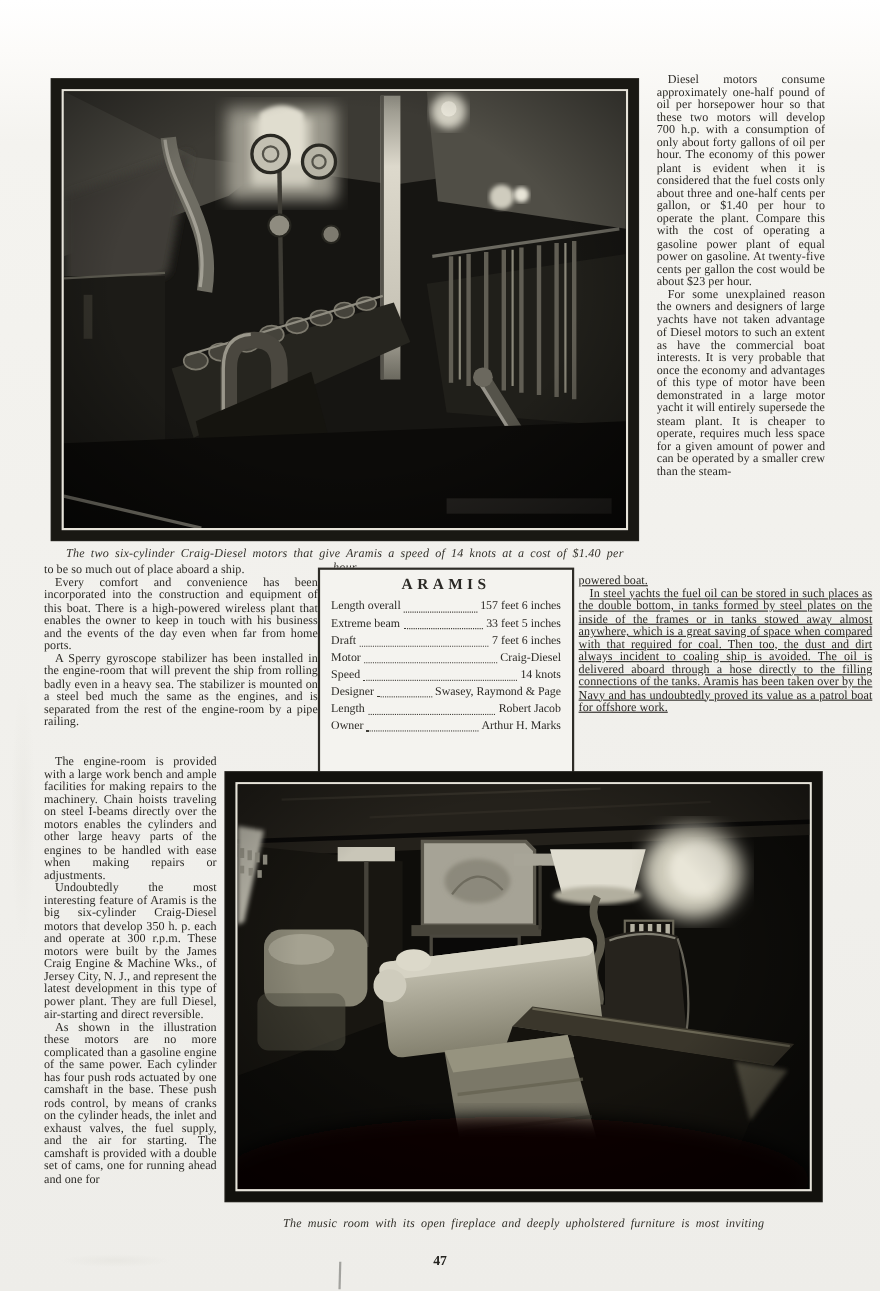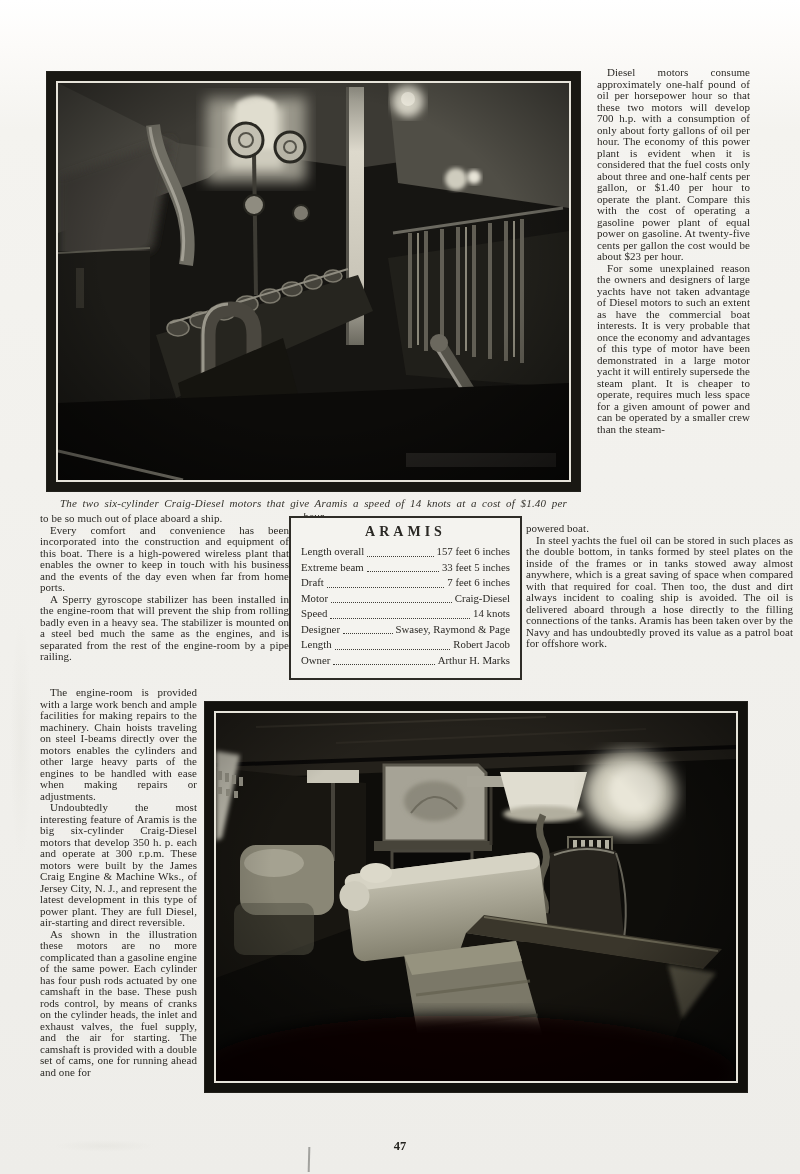--- a/index.html
+++ b/index.html
@@ -142,21 +142,21 @@
     <p class="ind">Diesel motors consume approximately one-half pound of oil per horsepower hour so that these two motors will develop 700 h.p. with a consumption of only about forty gallons of oil per hour.  The economy of this power plant is evident when it is considered that the fuel costs only about three and one-half cents per gallon, or $1.40 per hour to operate the plant.  Compare this with the cost of operating a gasoline power plant of equal power on gasoline.  At twenty-five cents per gallon the cost would be about $23 per hour.</p>
     <p class="ind">For some unexplained reason the owners and designers of large yachts have not taken advantage of Diesel motors to such an extent as have the commercial boat interests.  It is very probable that once the economy and advantages of this type of motor have been demonstrated in a large motor yacht it will entirely supersede the steam plant.  It is cheaper to operate, requires much less space for a given amount of power and can be operated by a smaller crew than the steam-</p>
   </div>
 
   <div class="col" style="left:40px;top:513px;width:249px;">
     <p>to be so much out of place aboard a ship.</p>
     <p class="ind">Every comfort and convenience has been incorporated into the construction and equipment of this boat.  There is a high-powered wireless plant that enables the owner to keep in touch with his business and the events of the day even when far from home ports.</p>
     <p class="ind">A Sperry gyroscope stabilizer has been installed in the engine-room that will prevent the ship from rolling badly even in a heavy sea.  The stabilizer is mounted on a steel bed much the same as the engines, and is separated from the rest of the engine-room by a pipe railing.</p>
   </div>
 
-  <div class="specbox" style="left:289px;top:516px;width:233px;height:164px;">
+  <div class="specbox" style="left:289px;top:516px;width:233px;height:196px;">
     <div class="spec-title">ARAMIS</div>
     <div class="spec-row">
         <span class="lbl">Length overall</span>
         <span class="dots"></span>
         <span class="val">157 feet 6 inches</span>
       </div>
     <div class="spec-row">
         <span class="lbl">Extreme beam</span>
         <span class="dots"></span>
         <span class="val">33 feet 5 inches</span>
@@ -186,21 +186,21 @@
         <span class="dots"></span>
         <span class="val">Robert Jacob</span>
       </div>
     <div class="spec-row">
         <span class="lbl">Owner</span>
         <span class="dots"></span>
         <span class="val">Arthur H. Marks</span>
       </div>
   </div>
 
-  <div class="col" style="left:526px;top:523px;width:267px;">
+  <div class="col" style="left:526px;top:523px;width:267px;text-decoration:underline;">
     <p>powered boat.</p>
     <p class="ind">In steel yachts the fuel oil can be stored in such places as the double bottom, in tanks formed by steel plates on the inside of the frames or in tanks stowed away almost anywhere, which is a great saving of space when compared with that required for coal.  Then too, the dust and dirt always incident to coaling ship is avoided.  The oil is delivered aboard through a hose directly to the filling connections of the tanks.  Aramis has been taken over by the Navy and has undoubtedly proved its value as a patrol boat for offshore work.</p>
   </div>
 
   <div class="col" style="left:40px;top:687px;width:157px;">
     <p class="ind">The engine-room is provided with a large work bench and ample facilities for making repairs to the machinery.  Chain hoists traveling on steel I-beams directly over the motors enables the cylinders and other large heavy parts of the engines to be handled with ease when making repairs or adjustments.</p>
     <p class="ind">Undoubtedly the most interesting feature of Aramis is the big six-cylinder Craig-Diesel motors that develop 350 h. p. each and operate at 300 r.p.m.  These motors were built by the James Craig Engine &amp; Machine Wks., of Jersey City, N. J., and represent the latest development in this type of power plant.  They are full Diesel, air-starting and direct reversible.</p>
     <p class="ind">As shown in the illustration these motors are no more complicated than a gasoline engine of the same power.  Each cylinder has four push rods actuated by one camshaft in the base.  These push rods control, by means of cranks on the cylinder heads, the inlet and exhaust valves, the fuel supply, and the air for starting.  The camshaft is provided with a double set of cams, one for running ahead and one for</p>
   </div>
 
@@ -301,19 +301,20 @@
         <polygon points="188,242 300,228 332,342 208,360" fill="#7b7868"></polygon>
         <polygon points="188,242 300,228 306,248 196,262" fill="#96937f"></polygon>
         <line x1="200" y1="282" x2="314" y2="268" stroke="#63604f" stroke-width="3" opacity="0.7"></line>
         <line x1="205" y1="316" x2="322" y2="302" stroke="#5c594a" stroke-width="3" opacity="0.6"></line>
 
         <ellipse cx="250" cy="360" rx="270" ry="58" fill="#070605" filter="url(#mb8)"></ellipse>
         <rect width="520" height="368" fill="url(#vig2)"></rect>
       </svg>
     </div>
   </div>
+  <div class="caption" style="left:205px;top:1106px;width:542px;">The music room with its open fireplace and deeply upholstered furniture is most inviting</div>
 
   <div class="pagenum" style="top:1139px;">47</div>
   <div class="artifact" style="left:308px;top:1147px;width:1.5px;height:25px;transform:rotate(1.5deg);opacity:.8;"></div>
   <div class="smudge" style="left:55px;top:1140px;width:100px;height:12px;opacity:.5;"></div>
   <div class="smudge" style="left:10px;top:620px;width:22px;height:240px;opacity:.35;"></div>
 
 </div>
 
 </body></html>

